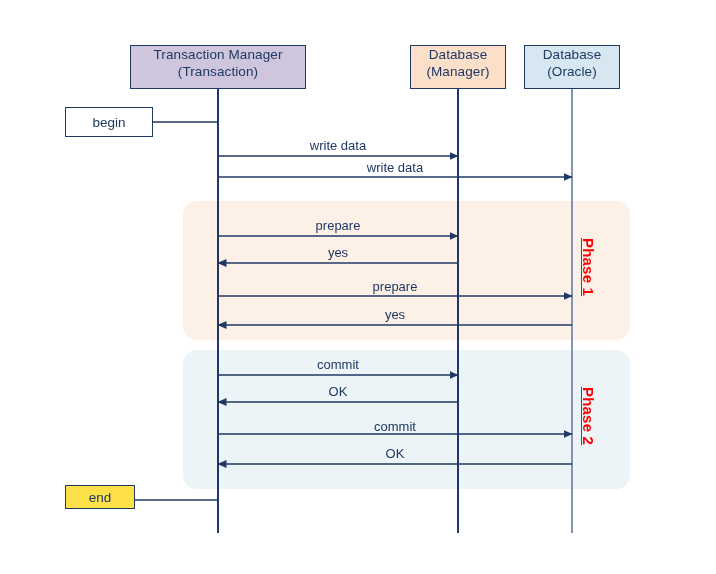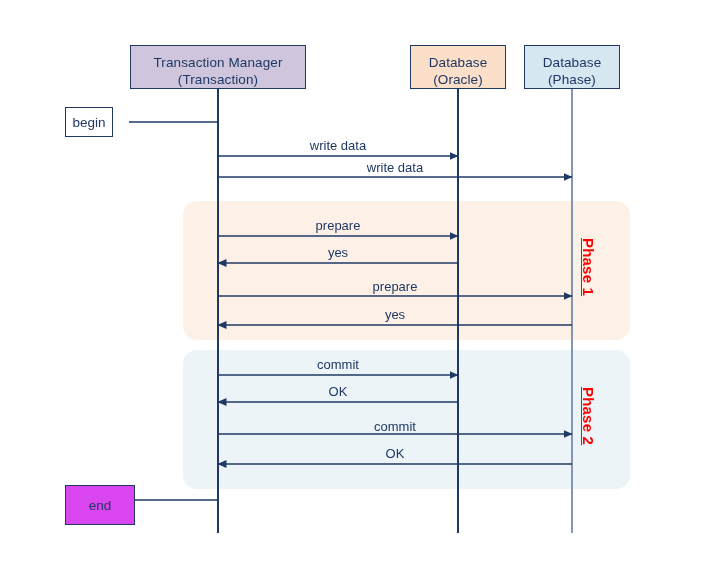--- a/index.html
+++ b/index.html
@@ -32,21 +32,21 @@
     border-radius: 14px;
   }
   
   .actor-box {
     position: absolute;
     box-sizing: border-box;
     border: 1.5px solid #1F3864;
     display: flex;
     flex-direction: column;
     align-items: center;
-    justify-content: flex-end;
+    justify-content: flex-start;
     color: #1F3864;
     font-size: 13.5px;
     line-height: 17px;
     text-align: center;
     letter-spacing: 0.1px;
   }
   .actor-box span { display: block; white-space: nowrap; }
   
   .term-box {
     position: absolute;
@@ -118,31 +118,31 @@
       <line x1="572" y1="464" x2="218" y2="464" stroke="#1F3864" stroke-width="1.5" marker-end="url(#ahL)"></line>
     </svg>
 
   <div class="layer" id="actors">
       <div class="actor-box" style="left: 130px; top: 45px; width: 176px; height: 44px; background: rgb(207, 198, 221);">
         <span>Transaction Manager</span>
         <span>(Transaction)</span>
       </div>
       <div class="actor-box" style="left: 410px; top: 45px; width: 96px; height: 44px; background: rgb(251, 223, 201);">
         <span>Database</span>
-        <span>(Oracle)</span>
+        <span>(Manager)</span>
       </div>
       <div class="actor-box" style="left: 524px; top: 45px; width: 96px; height: 44px; background: rgb(214, 231, 242);">
         <span>Database</span>
-        <span>(Phase)</span>
+        <span>(Oracle)</span>
       </div>
     </div>
 
   <div class="layer" id="terms">
-      <div class="term-box" style="left: 65px; top: 107px; width: 48px; height: 30px; background: rgb(255, 255, 255);">begin</div>
-      <div class="term-box" style="left: 65px; top: 485px; width: 70px; height: 40px; background: #d946ef;">end</div>
+      <div class="term-box" style="left: 65px; top: 107px; width: 88px; height: 30px; background: rgb(255, 255, 255);">begin</div>
+      <div class="term-box" style="left: 65px; top: 485px; width: 70px; height: 24px; background: #fde047;">end</div>
     </div>
 
   <div class="layer" id="labels">
       <div class="msg-label" style="left: 338px; top: 138px;">write data</div>
       <div class="msg-label" style="left: 395px; top: 160px;">write data</div>
       <div class="msg-label" style="left: 338px; top: 218px;">prepare</div>
       <div class="msg-label" style="left: 338px; top: 245px;">yes</div>
       <div class="msg-label" style="left: 395px; top: 279px;">prepare</div>
       <div class="msg-label" style="left: 395px; top: 307px;">yes</div>
       <div class="msg-label" style="left: 338px; top: 357px;">commit</div>

